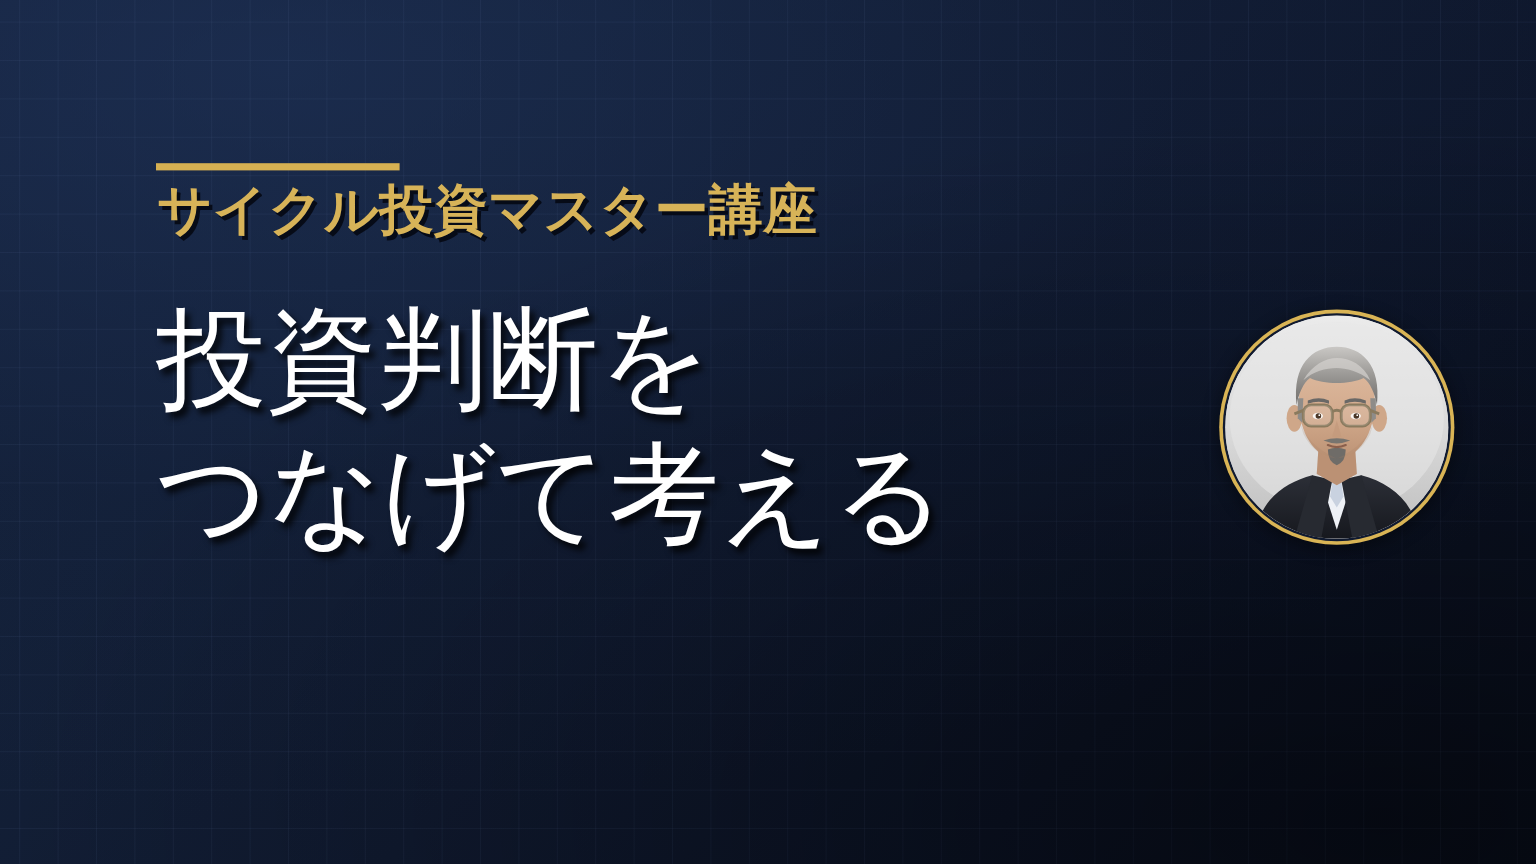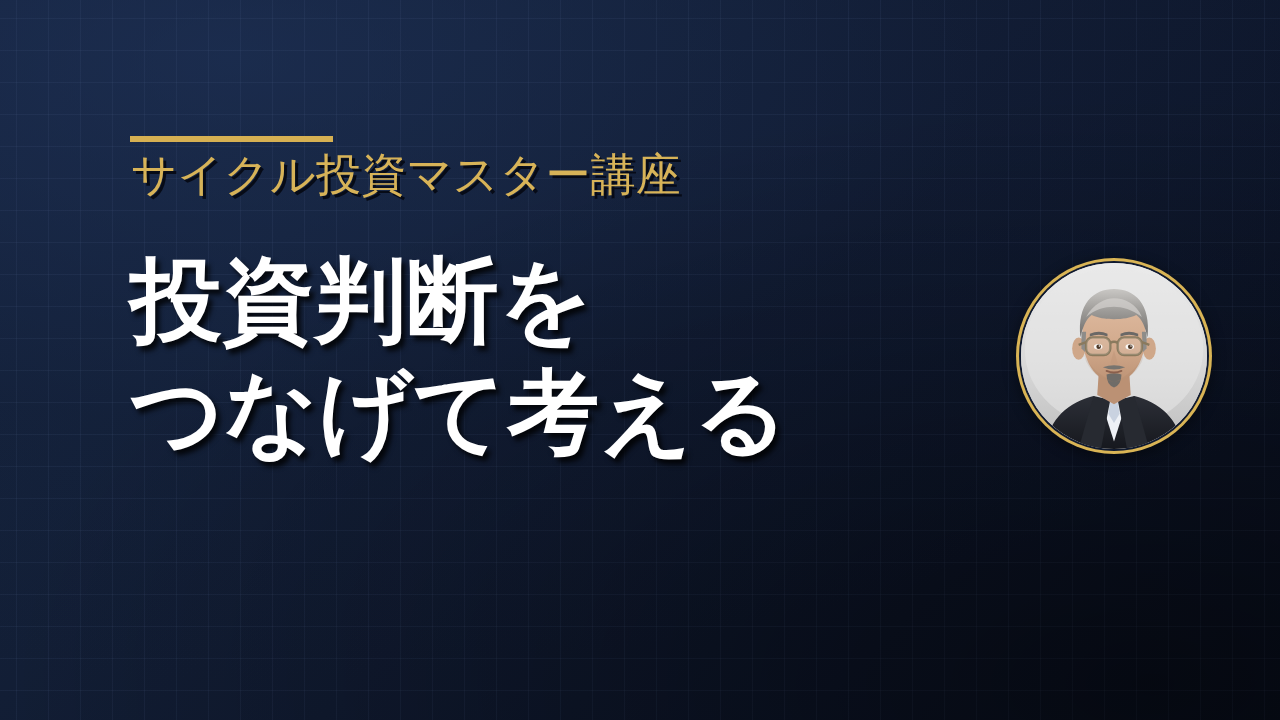--- a/index.html
+++ b/index.html
@@ -58,34 +58,34 @@
     left:0; top:136px;
     width:203px; height:6px;
     background:#d6b052;
   }
 
   .eyebrow {
     position:absolute;
     left:1px; top:152px;
     font-size:45px;
     line-height:1;
-    font-weight:400;
+    font-weight:700;
     letter-spacing:.005em;
     color:#d7b358;
     text-shadow:3px 3px 0 rgba(5,9,19,0.92);
     white-space:nowrap;
     text-align:right;
   }
 
   .headline {
     position:absolute;
     left:0; top:244px;
     font-size:92px;
     line-height:1.22;
-    font-weight:700;
+    font-weight:400;
     letter-spacing:.002em;
     color:#ffffff;
     text-shadow:4px 5px 5px rgba(0,0,0,0.80);
     white-space:pre-line;
   }
 
   
   .portrait {
     position:absolute;
     left:1016px; top:258px;

